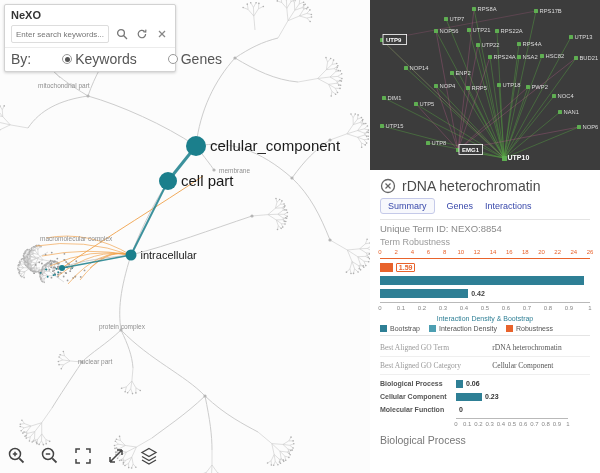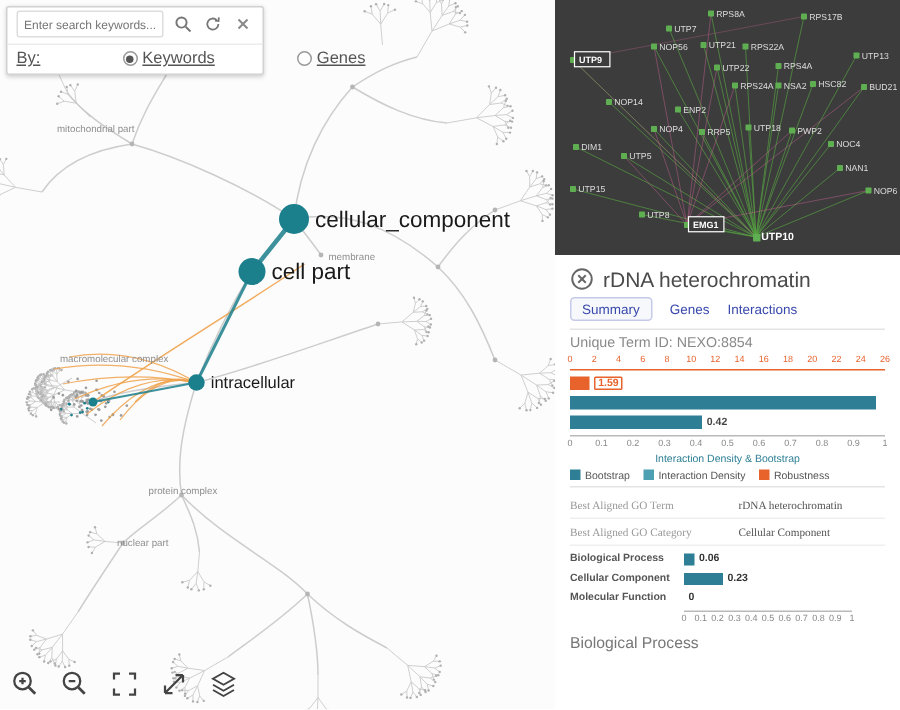--- a/index.html
+++ b/index.html
@@ -9,22 +9,22 @@
   
   .tree-panel{position:absolute;left:0;top:0;width:370px;height:473px;background:#fcfcfc;overflow:hidden;}
   #tree-svg{position:absolute;left:0;top:0;}
   .search-card{position:absolute;top:4px;left:4px;width:170px;background:#fff;border:1px solid #d2d2d2;
     box-shadow:0 1px 3px rgba(0,0,0,.18);border-radius:2px;z-index:5;}
   .search-title{font-size:11px;font-weight:bold;color:#333;padding:4px 6px 2px;}
   .search-row{display:flex;align-items:center;gap:6px;padding:2px 6px 4px;}
   .search-input{flex:1;min-width:0;border:1px solid #ddd;border-radius:2px;height:16px;font-size:8px;
     padding:0 4px;color:#333;outline:none;font-family:"Liberation Sans",sans-serif;}
   .sicon{width:14px;height:14px;display:flex;align-items:center;justify-content:center;cursor:pointer;}
-  .search-by{display:flex;align-items:center;gap:24px;border-top:1px solid #ececec;padding:3px 6px 4px;
-    font-size:11px;color:#555;text-decoration:underline;}
+  .search-by{display:flex;align-items:center;gap:0;border-top:1px solid #ececec;padding:3px 6px 4px;
+    font-size:14px;color:#555;}
   .rlabel{display:flex;align-items:center;cursor:pointer;margin-left:31px;}
   .radio{width:8px;height:8px;border:1px solid #999;border-radius:50%;display:inline-block;position:relative;
     margin-right:3px;background:#fff;}
   .radio.checked:after{content:"";position:absolute;left:1.5px;top:1.5px;right:1.5px;bottom:1.5px;
     background:#555;border-radius:50%;}
   .tree-controls{position:absolute;left:6px;bottom:6px;display:flex;gap:11px;z-index:5;}
   .tctl{width:22px;height:22px;display:flex;align-items:center;justify-content:center;cursor:pointer;}
 
   
   .network-panel{position:absolute;left:370px;top:0;width:230px;height:170px;background:#3c3c3c;}
@@ -1321,20 +1321,21 @@
           <text x="140.5" y="258.85" font-size="11" font-weight="500" fill="#1a1a1a">intracellular</text>
         </g>
         <text x="38" y="88" font-size="6.5" fill="#8f8f8f">mitochondrial part</text>
         <text x="219" y="173" font-size="6.5" fill="#8f8f8f">membrane</text>
         <text x="40" y="241" font-size="6.5" fill="#8f8f8f">macromolecular complex</text>
         <text x="99" y="329" font-size="6.5" fill="#8f8f8f">protein complex</text>
         <text x="78" y="364" font-size="6.5" fill="#8f8f8f">nuclear part</text>
       </svg>
 
     <div class="search-card">
+      <div class="search-title">NeXO</div>
       <div class="search-row">
         <input class="search-input" placeholder="Enter search keywords..." style="">
         <span class="sicon">
           <svg width="12" height="12" viewBox="0 0 12 12" fill="none" stroke="#777" stroke-width="1.3">
             <circle cx="5" cy="5" r="3.4"></circle>
               <line x1="7.8" y1="7.8" x2="11" y2="11"></line>
             </svg>
         </span>
         <span class="sicon">
           <svg width="12" height="12" viewBox="0 0 12 12" fill="none" stroke="#777" stroke-width="1.2">
@@ -1581,20 +1582,21 @@
       <span class="tab">Interactions</span>
     </div>
     <hr class="sec-divider">
 
     <div class="term-id">
       <span>Unique Term ID:</span>
       <span>NEXO:8854</span>
     </div>
 
     <div>
+      <div class="chart-title">Term Robustness</div>
       <div class="axis-row orange" id="rob-top">
           <span style="left: 0%;">0</span>
           <span style="left: 7.69231%;">2</span>
           <span style="left: 15.3846%;">4</span>
           <span style="left: 23.0769%;">6</span>
           <span style="left: 30.7692%;">8</span>
           <span style="left: 38.4615%;">10</span>
           <span style="left: 46.1538%;">12</span>
           <span style="left: 53.8462%;">14</span>
           <span style="left: 61.5385%;">16</span>

